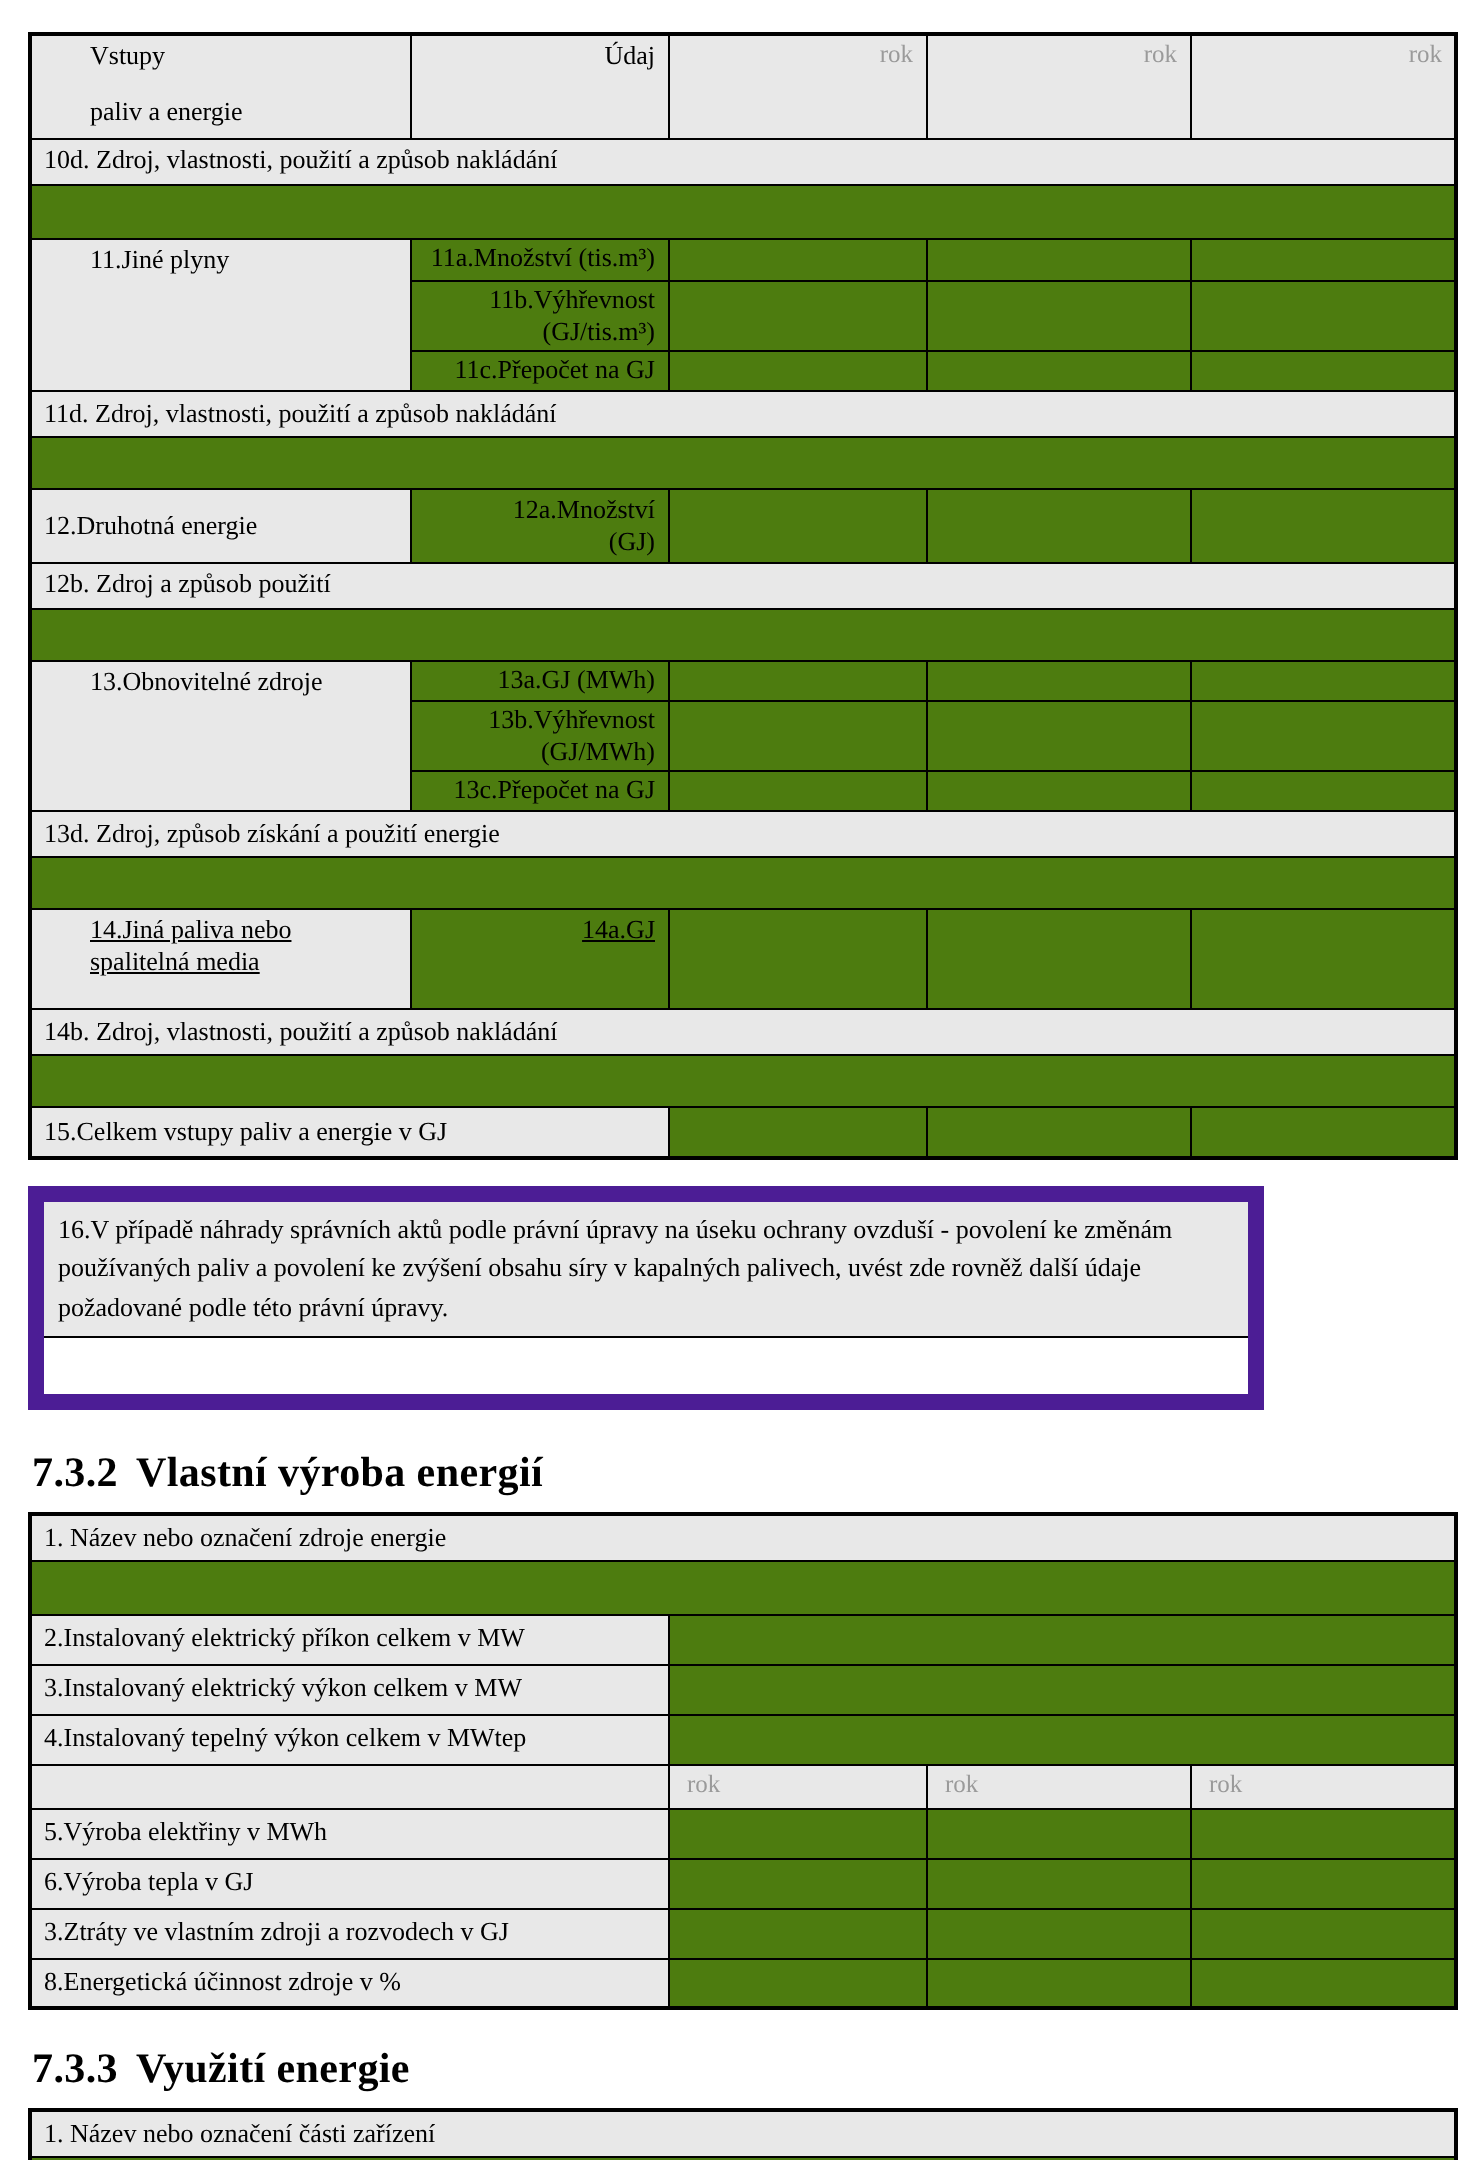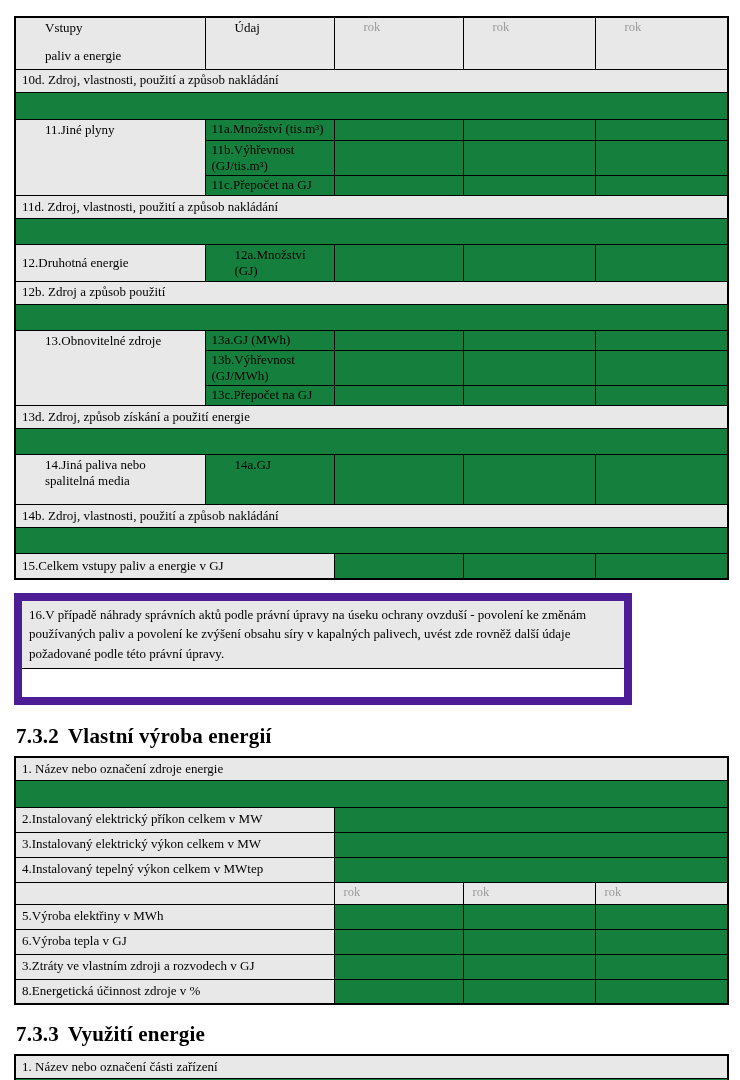--- a/index.html
+++ b/index.html
@@ -23,28 +23,28 @@
   table.outer { border: 2px solid #000000; }
   td {
     border: 1px solid #000000;
     padding: 1px 6px;
     vertical-align: middle;
     box-sizing: border-box;
     overflow: hidden;
     line-height: 1.25;
   }
   .gray { background: #e8e8e8; }
-  .white { background: #15803d; }
-  .ctr { text-align: left; }
+  .white { background: #4d7c0f; }
+  .ctr { text-align: right; }
   .vtop { vertical-align: top; padding-top: 2px; padding-left: 29px; }
   .rok { color: #9a9a9a; font-size: 12.5px; }
   .rok-left { color: #9a9a9a; font-size: 12.5px; text-align: left; padding-left: 9px; }
   
   tr.h52 { height: 52px; }
-  tr.h38 { height: 50px; }
+  tr.h38 { height: 50px; text-decoration: underline; }
   tr.h28 { height: 25px; }
   tr.h27 { height: 27px; }
   tr.h26 { height: 26px; }
   tr.h23 { height: 23px; }
   tr.h22 { height: 22px; }
   tr.h21 { height: 21px; }
   tr.h20 { height: 20px; }
   .hdr-line2 { margin-top: 12px; }
   .note-box {
     border: 8px solid #4c1d95;

